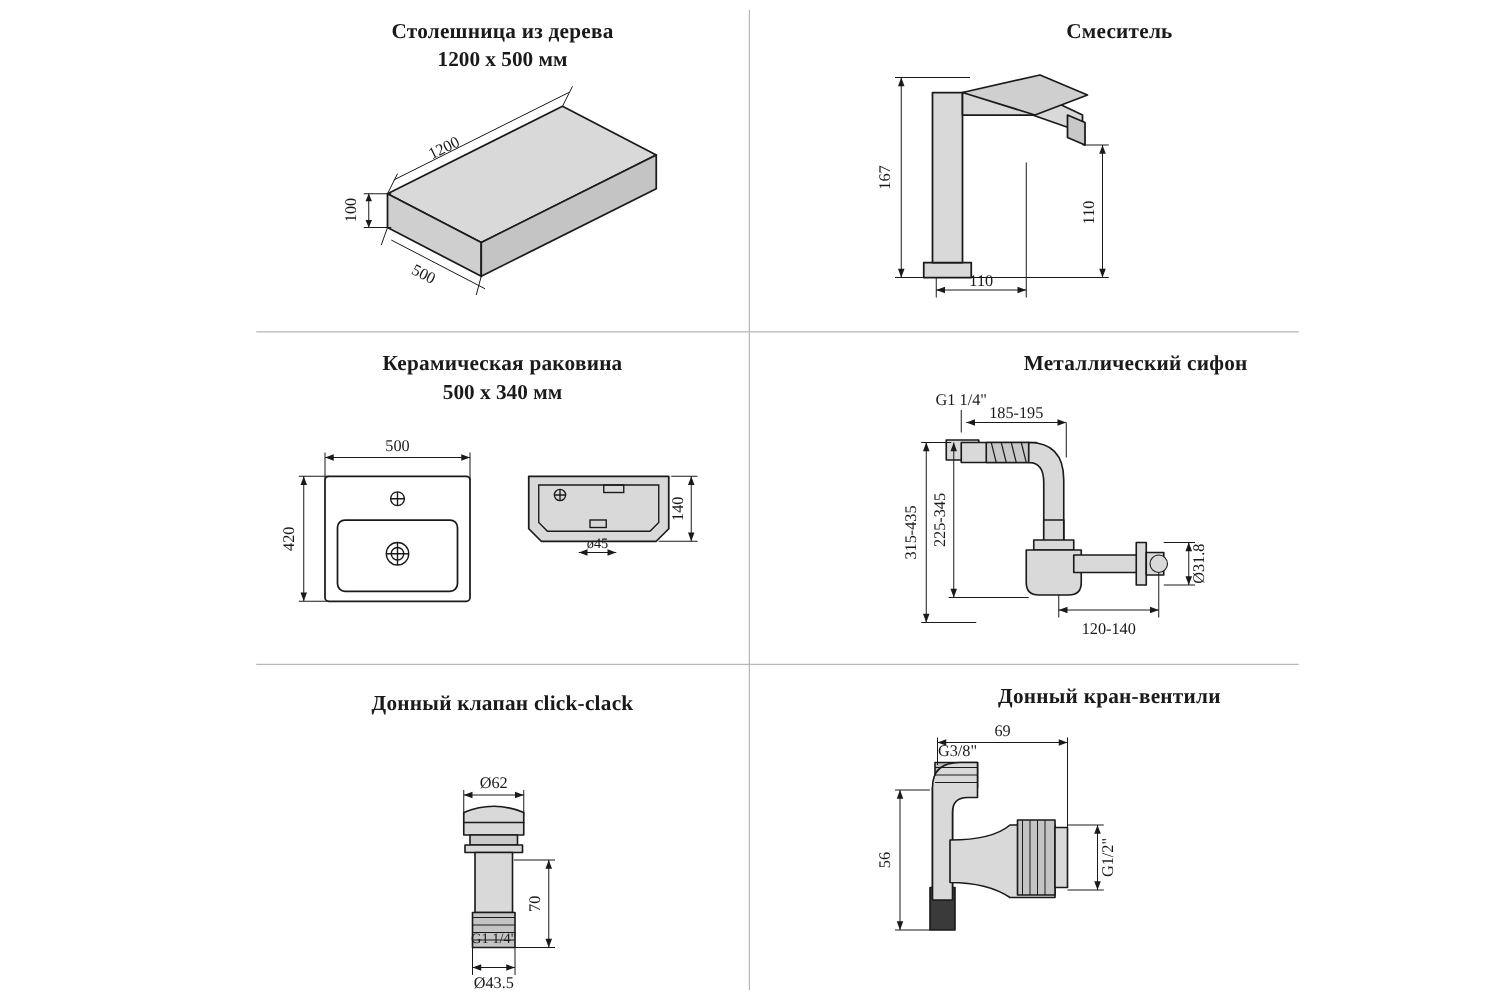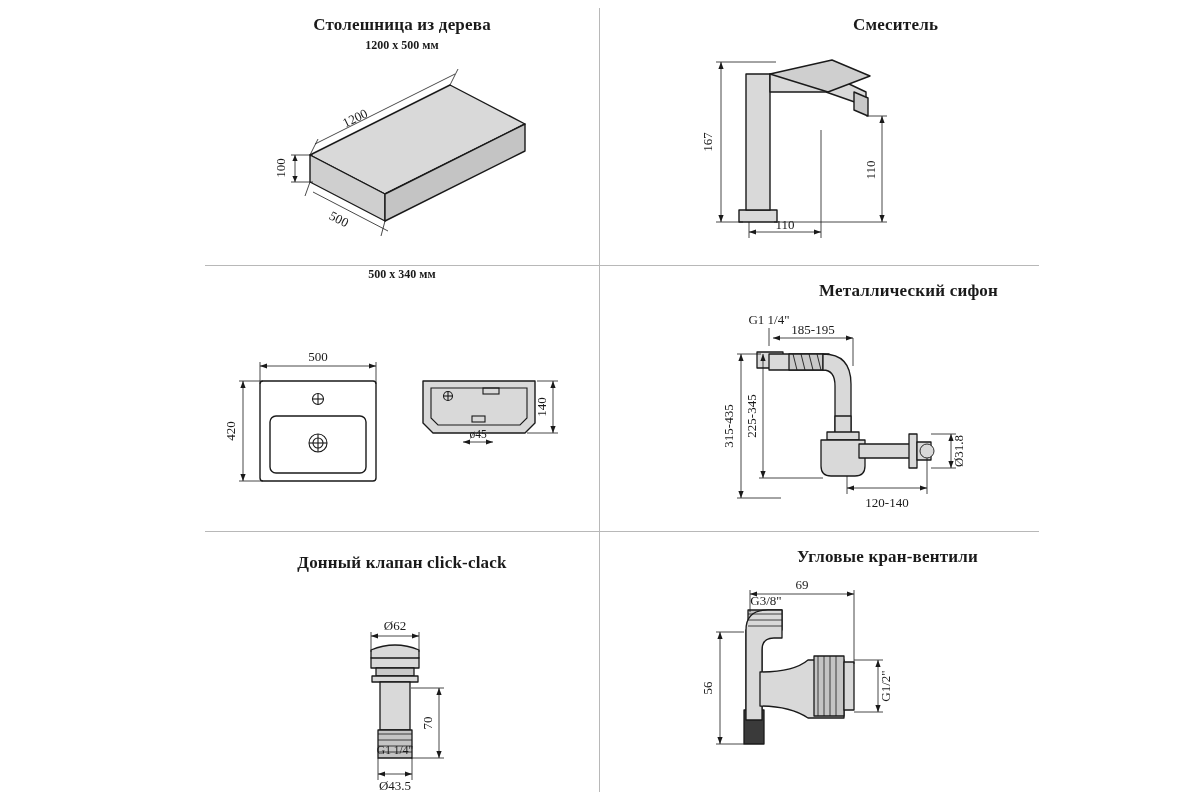--- a/index.html
+++ b/index.html
@@ -37,21 +37,21 @@
     text-align: center;
     font-weight: bold;
     font-size: 17px;
     line-height: 1.35;
     letter-spacing: .2px;
     margin-top: 14px;
   }
   .cell-sub {
     text-align: center;
     font-weight: bold;
-    font-size: 12px;
+    font-size: 17px;
     line-height: 1.35;
   }
   .art {
     position: absolute;
     left: 0; top: 0;
     width: 100%; height: 100%;
     pointer-events: none;
   }
   svg text {
     font-family: "Liberation Serif", serif;
@@ -138,20 +138,21 @@
         <path d="M141 232 l7 -2.6 v5.2 z" fill="#1a1a1a" stroke="none"></path>
         <path d="M213 232 l-7 -2.6 v5.2 z" fill="#1a1a1a" stroke="none"></path>
       </g>
       <text class="dimtxt" x="104" y="142" transform="rotate(-90 104 142)" text-anchor="middle">167</text>
       <text class="dimtxt" x="267" y="170" transform="rotate(-90 267 170)" text-anchor="middle">110</text>
       <text class="dimtxt" x="177" y="229" text-anchor="middle">110</text>
     </svg>
   </div>
 
   <div class="cell" style="left:205px; top:266px; width:394px; height:265px;">
+    <div class="cell-title">Керамическая раковина</div>
     <div class="cell-sub">500 x 340 мм</div>
     <svg class="art" viewBox="0 0 394 265">
 
       <g fill="none" stroke="#1a1a1a" stroke-width="1.4">
         <rect x="55" y="115" width="116" height="100" rx="3"></rect>
         <rect x="65" y="150" width="96" height="57" rx="6"></rect>
       </g>
       <g fill="none" stroke="#1a1a1a" stroke-width="1.1">
         <circle cx="113" cy="133" r="5.5"></circle>
         <line x1="107.5" y1="133" x2="118.5" y2="133"></line>
@@ -319,21 +320,21 @@
         <path d="M207 236 l-7 -2.6 v5.2 z" fill="#1a1a1a" stroke="none"></path>
       </g>
       <text class="dimtxt" x="190" y="92" text-anchor="middle">Ø62</text>
       <text class="dimtxt" x="227" y="185" transform="rotate(-90 227 185)" text-anchor="middle">70</text>
       <text class="dimtxt-s" x="190" y="216" text-anchor="middle">G1 1/4"</text>
       <text class="dimtxt" x="190" y="252" text-anchor="middle">Ø43.5</text>
     </svg>
   </div>
 
   <div class="cell" style="left:600px; top:532px; width:575px; height:268px;">
-    <div class="cell-title">Угловые кран-вентили</div>
+    <div class="cell-title">Донный кран-вентили</div>
     <svg class="art" viewBox="0 0 575 268">
       <g fill="#d9d9d9" stroke="#1a1a1a" stroke-width="1.3" stroke-linejoin="round">
 
         <path d="M146 98 h16 v90 h-16 z"></path>
 
         <path d="M144 178 h20 v34 h-20 z" fill="#3a3a3a"></path>
 
         <path d="M148 78 h34 v20 h-34 z" fill="#bfbfbf"></path>
 
         <path d="M146 98 q0 -20 22 -20 h14 v28 h-8 q-12 0 -12 12 v70 h-16 z"></path>

